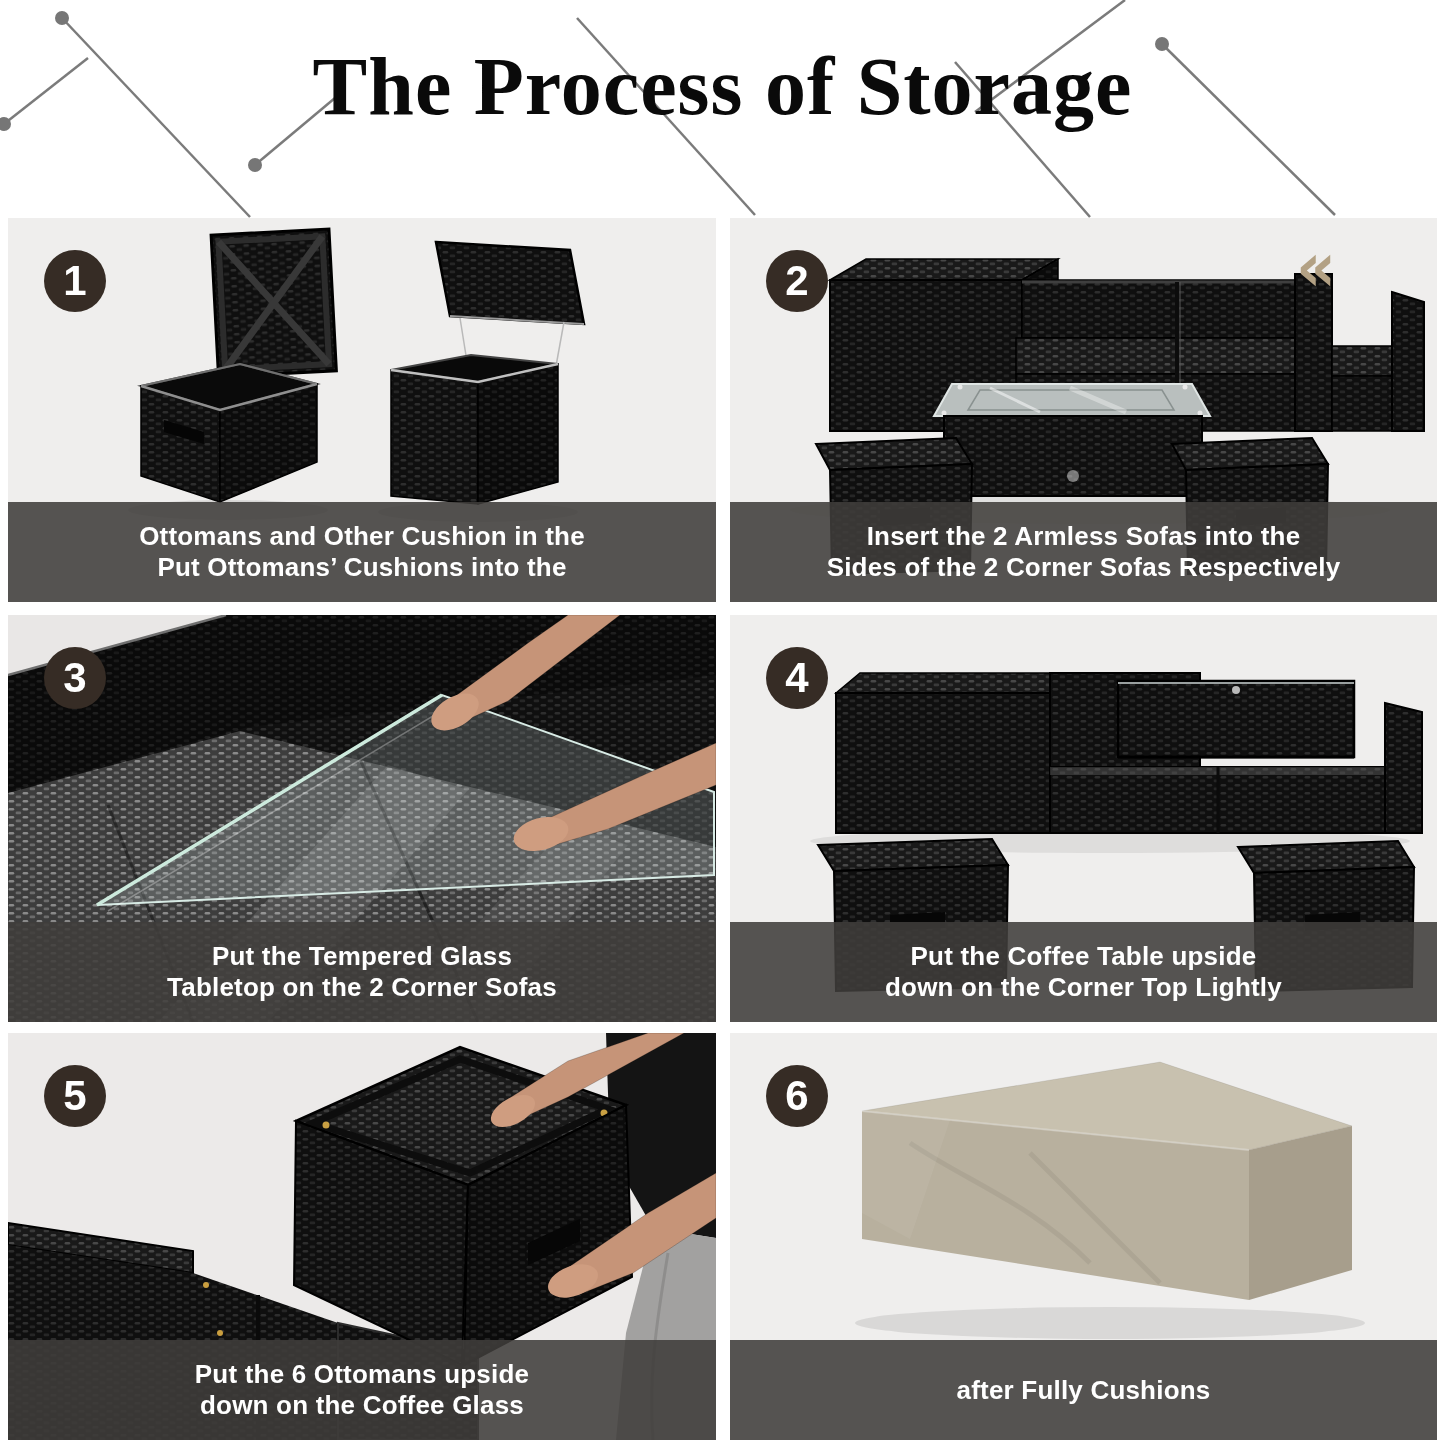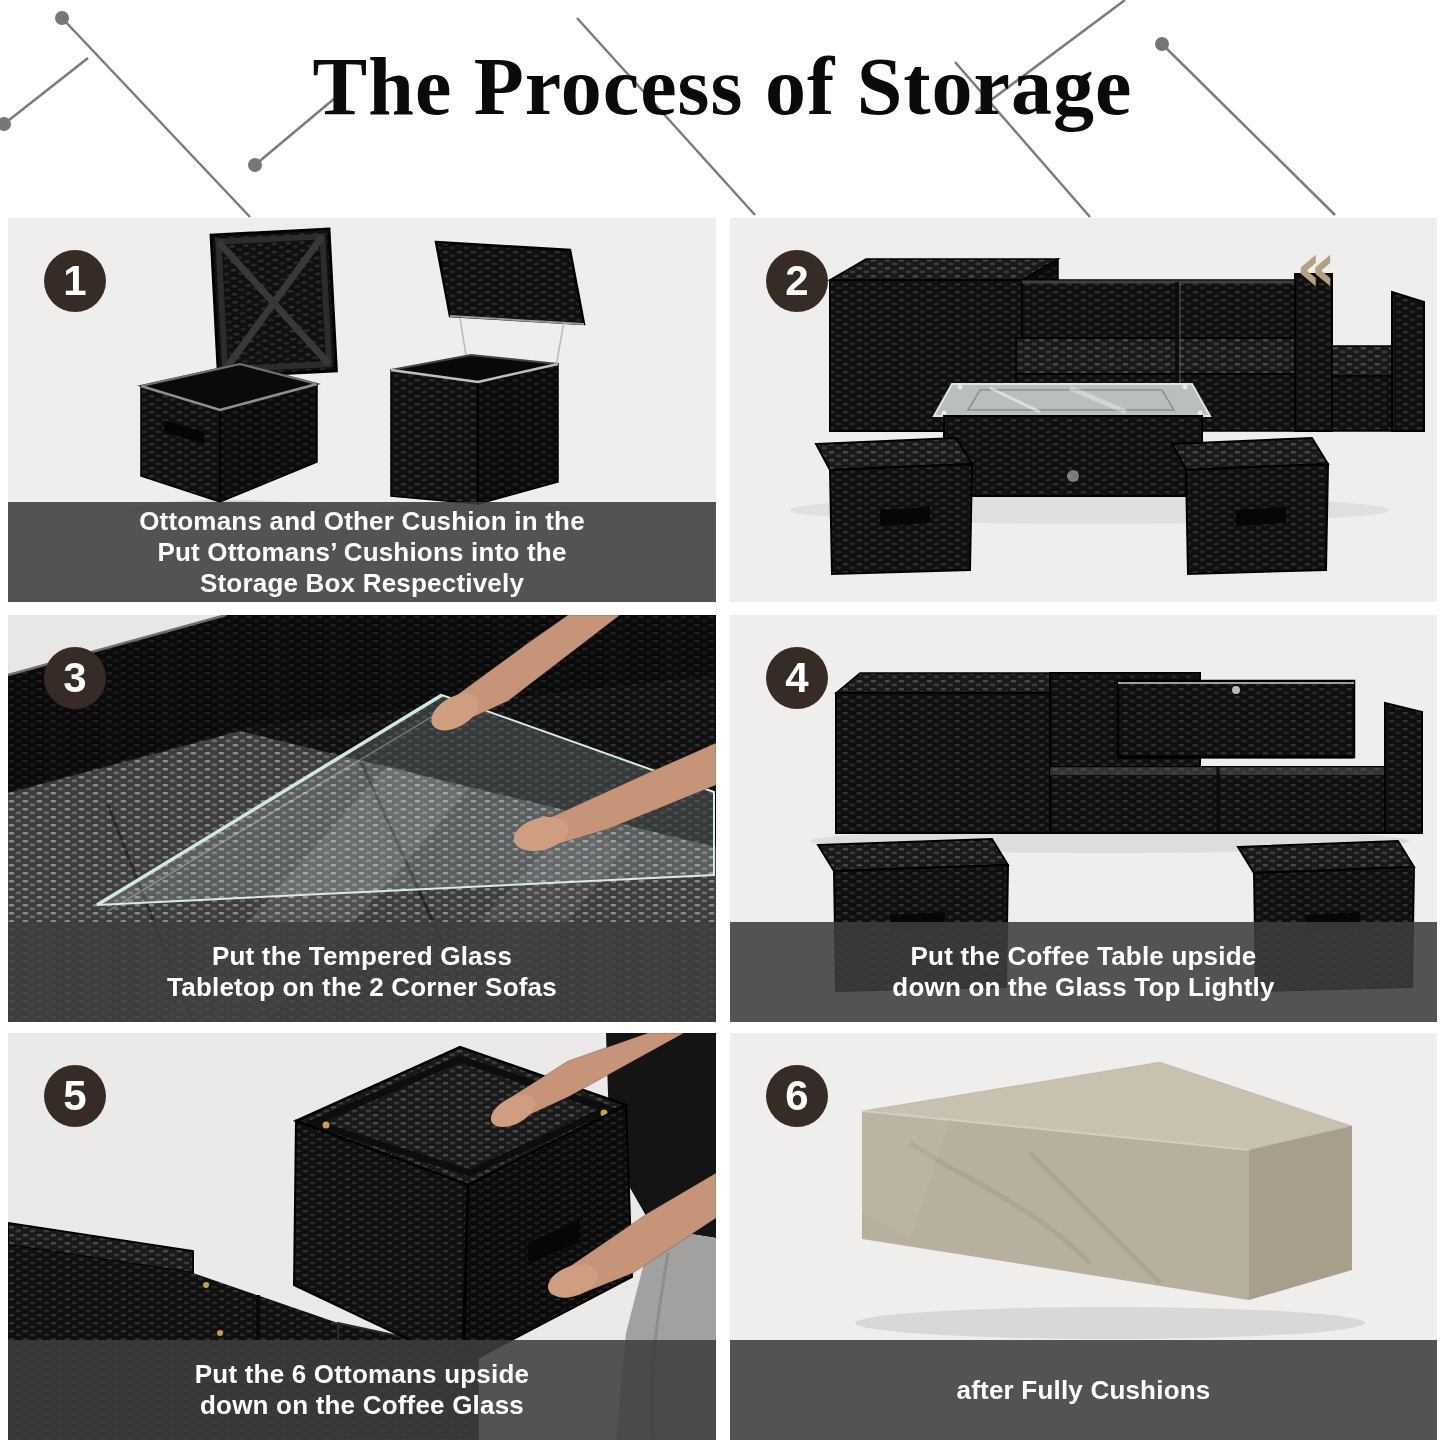--- a/index.html
+++ b/index.html
@@ -107,21 +107,20 @@
       <polygon points="470,164 550,146 550,264 470,286" fill="url(#wvD)" stroke="#000" stroke-width="1.5"></polygon>
       <polygon points="470,164 550,146 550,264 470,286" fill="rgba(0,0,0,0.28)"></polygon>
       <polyline points="383,152 470,164 550,146" fill="none" stroke="#c0c0c0" stroke-width="2.5"></polyline>
     </svg>
     <div class="badge">
       <span>1</span>
     </div>
     <div class="band">
       <div class="capline">Ottomans and Other Cushion in the</div>
       <div class="capline">Put Ottomans’ Cushions into the</div>
-      <div class="capline">Storage Box Respectively</div>
     </div>
   </section>
 
   <section class="panel p2">
     <svg class="photo" viewBox="0 0 707 384" preserveAspectRatio="none">
       <ellipse cx="360" cy="292" rx="300" ry="14" fill="rgba(0,0,0,0.06)"></ellipse>
 
       <polygon points="100,62 136,41 328,41 292,62" fill="url(#wvM)" stroke="#000" stroke-width="1.5"></polygon>
       <polygon points="292,62 328,41 328,192 292,213" fill="url(#wvD)" stroke="#000" stroke-width="1.5"></polygon>
       <polygon points="292,62 328,41 328,192 292,213" fill="rgba(0,0,0,0.3)"></polygon>
@@ -153,20 +152,24 @@
       <polygon points="86,226 226,220 242,246 100,252" fill="url(#wvM)" stroke="#000" stroke-width="2"></polygon>
       <polygon points="100,252 242,246 240,352 102,356" fill="url(#wvD)" stroke="#000" stroke-width="2"></polygon>
       <polygon points="150,292 200,289 200,305 150,308" fill="#060606"></polygon>
       <polygon points="442,226 582,220 598,246 456,252" fill="url(#wvM)" stroke="#000" stroke-width="2"></polygon>
       <polygon points="456,252 598,246 596,352 458,356" fill="url(#wvD)" stroke="#000" stroke-width="2"></polygon>
       <polygon points="506,292 556,289 556,305 506,308" fill="#060606"></polygon>
     </svg>
     <span class="chevron">«</span>
     <div class="badge">
       <span>2</span>
+    </div>
+    <div class="band">
+      <div class="capline">Insert the 2 Armless Sofas into the</div>
+      <div class="capline">Sides of the 2 Corner Sofas Respectively</div>
     </div>
   </section>
 
   <section class="panel p3">
     <svg class="photo" viewBox="0 0 708 407" preserveAspectRatio="none">
       <rect x="0" y="0" width="708" height="407" fill="url(#wvD)"></rect>
       <polygon points="0,178 232,116 708,232 708,407 0,407" fill="url(#wvL)"></polygon>
       <polygon points="0,0 708,0 708,60 240,112 0,176" fill="rgba(0,0,0,0.32)"></polygon>
       <line x1="350" y1="140" x2="470" y2="407" stroke="rgba(0,0,0,0.45)" stroke-width="3"></line>
       <line x1="100" y1="190" x2="185" y2="407" stroke="rgba(0,0,0,0.35)" stroke-width="3"></line>
@@ -215,21 +218,21 @@
       <polygon points="160,300 215,297 215,313 160,316" fill="#060606"></polygon>
       <polygon points="508,232 668,226 684,252 524,258" fill="url(#wvM)" stroke="#000" stroke-width="2"></polygon>
       <polygon points="524,258 684,252 682,372 526,376" fill="url(#wvD)" stroke="#000" stroke-width="2"></polygon>
       <polygon points="575,300 630,297 630,313 575,316" fill="#060606"></polygon>
     </svg>
     <div class="badge">
       <span>4</span>
     </div>
     <div class="band">
       <div class="capline">Put the Coffee Table upside</div>
-      <div class="capline">down on the Glass Top Lightly</div>
+      <div class="capline">down on the Corner Top Lightly</div>
     </div>
   </section>
 
   <section class="panel p5">
     <svg class="photo" viewBox="0 0 708 407" preserveAspectRatio="none">
       <rect x="0" y="0" width="708" height="407" fill="#eceae9"></rect>
 
       <polygon points="0,190 185,218 185,240 0,212" fill="url(#wvM)" stroke="#000" stroke-width="2"></polygon>
       <polygon points="0,212 185,240 330,290 330,407 0,407" fill="url(#wvD)"></polygon>
       <polygon points="330,290 470,320 470,407 330,407" fill="url(#wvD)" stroke="#2c2c2c" stroke-width="2"></polygon>

